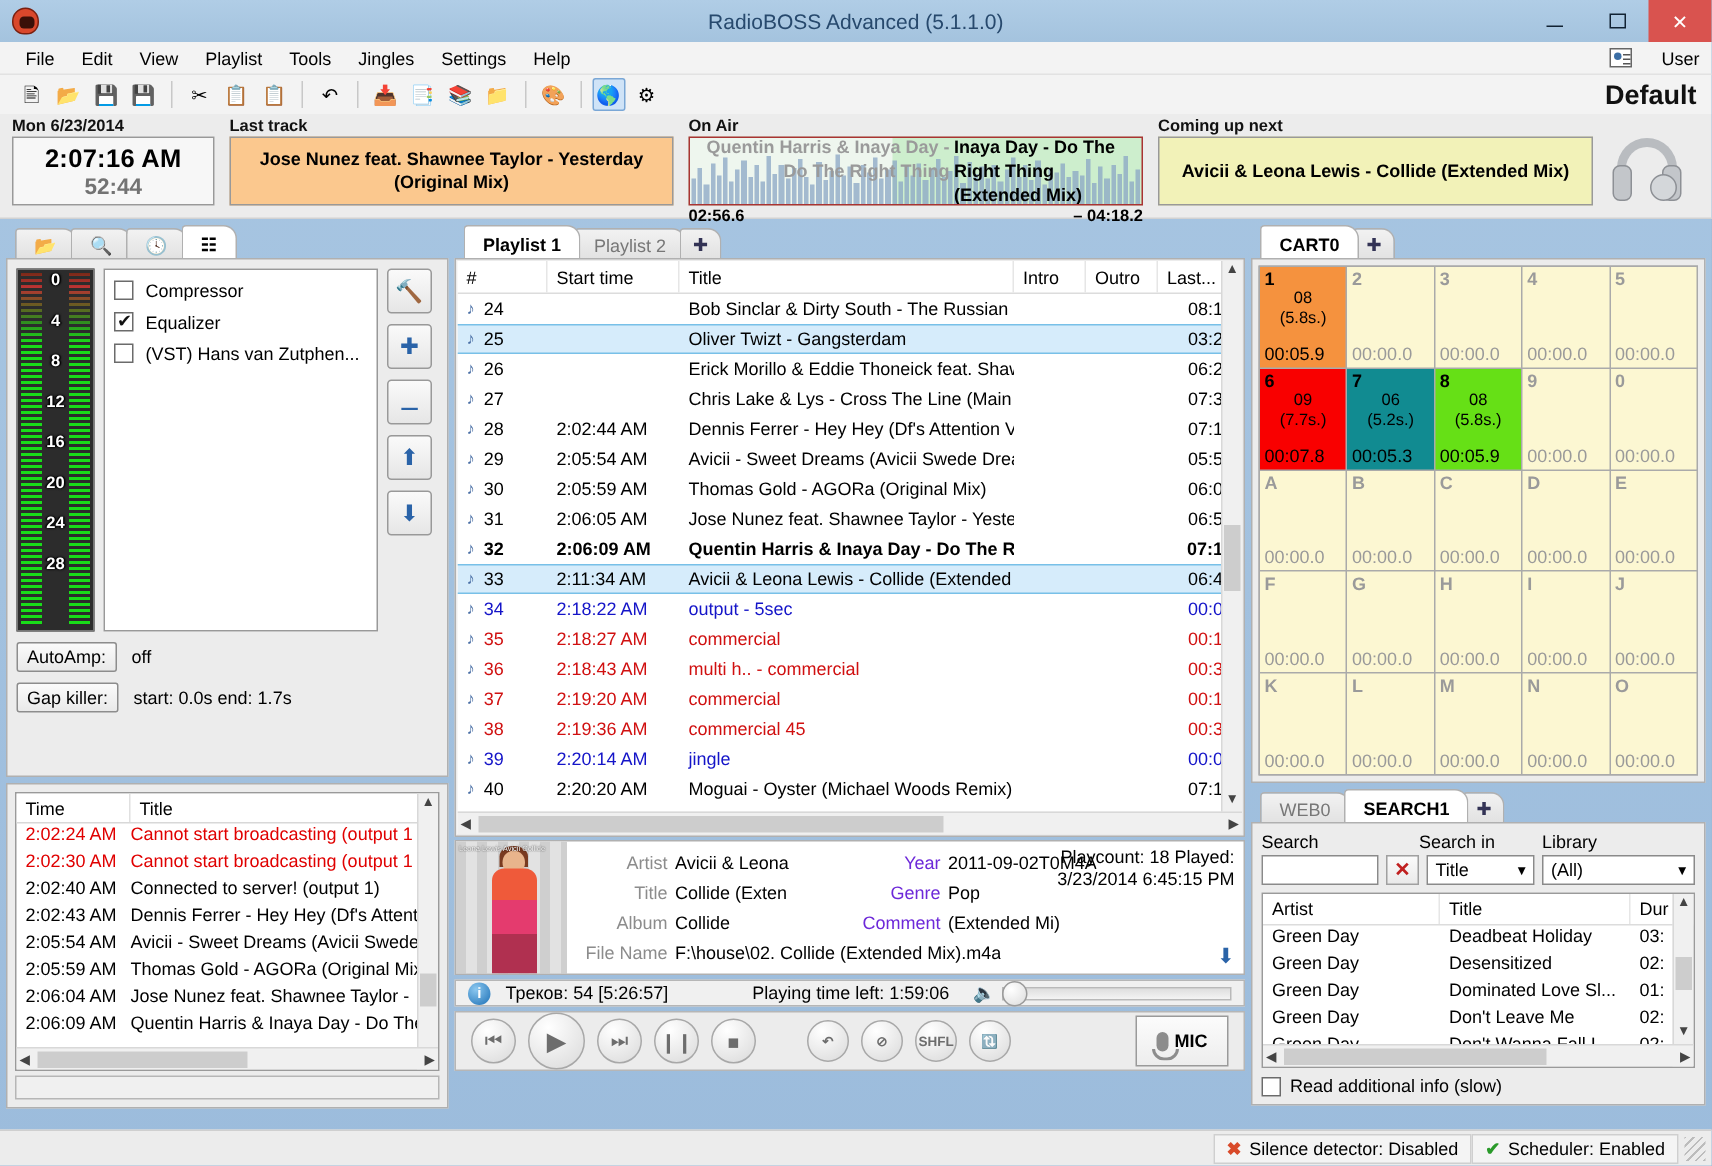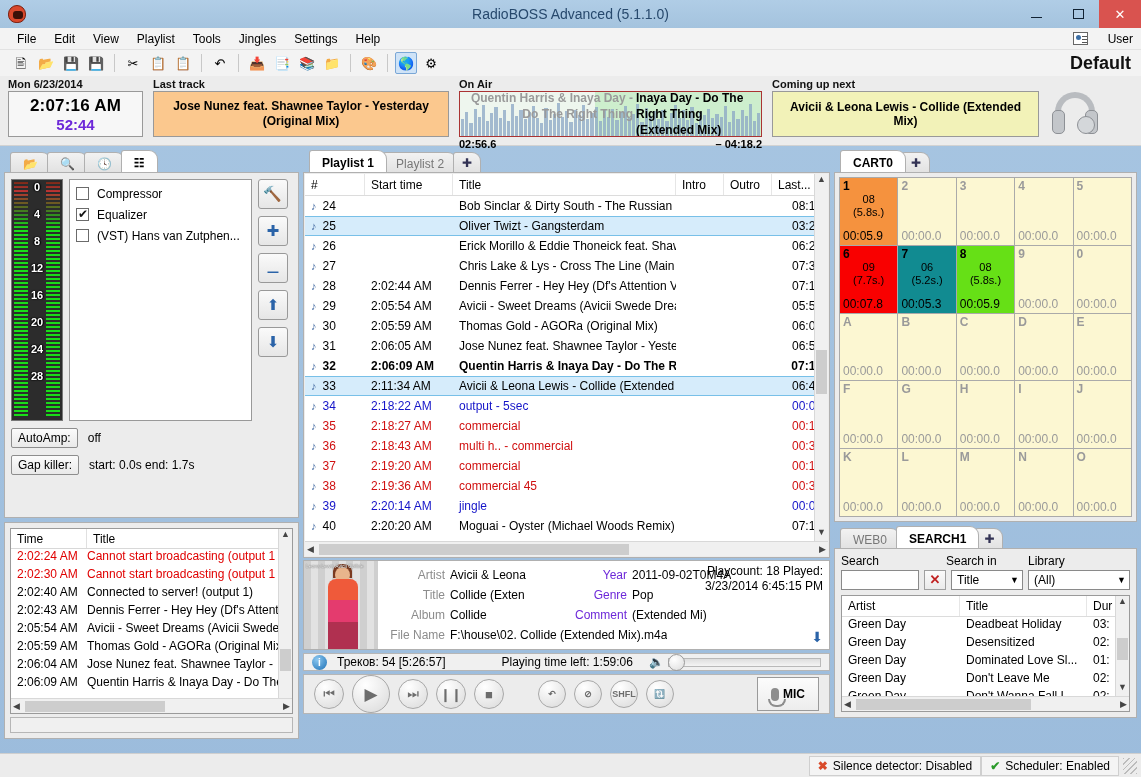--- a/index.html
+++ b/index.html
@@ -56,42 +56,42 @@
   
   .infostrip { height:70px; background:#ececec; display:flex; align-items:flex-start;
                padding:2px 6px 0 8px; gap:10px; border-bottom:1px solid #d2d2d2;}
   .lbl-small { font-size:11px; font-weight:bold; color:#111; margin-bottom:1px;
                white-space:nowrap;}
   .clockbox { width:135px; }
   .clockframe { border:1px solid #999; background:#f7f7f7; height:46px;
                 display:flex; flex-direction:column; align-items:center;
                 justify-content:center; }
   .clock-time { font-size:17px; font-weight:bold; letter-spacing:0.2px;}
-  .clock-rem { font-size:15px; font-weight:bold; color:#6d28d9; }
+  .clock-rem { font-size:15px; font-weight:bold; color:#737373; }
   .lasttrack { width:296px; }
   .lt-frame { border:1px solid #999; background:#fbc88e; height:46px;
               display:flex; align-items:center; justify-content:center;
               text-align:center; font-size:12px; font-weight:bold; line-height:15px;
               padding:0 6px;}
   .onair { width:303px; }
   .oa-frame { position:relative; border:1px solid #a33; height:46px; overflow:hidden;
               background:#cdeecd; }
   .oa-played { position:absolute; left:0; top:0; bottom:0; width:45%;
                background:#eef6ee; }
   .oa-wave { position:absolute; left:0; top:0; right:0; bottom:0; display:flex;
              align-items:flex-end; gap:1px; padding:0 1px; }
   .oa-wave i { flex:1 1 auto; background:#8aa6c4; opacity:.75; display:block; }
   .oa-text { position:absolute; left:0; right:0; top:0; bottom:0;
              display:flex; flex-direction:column; justify-content:center;
              font-size:12px; font-weight:bold; line-height:16px; }
   .oa-prev { color:#9a9a9a; text-align:right; padding-right:128px; }
   .oa-cur  { color:#000; text-align:left; padding-left:176px; margin-top:-32px;}
   .oa-times { display:flex; justify-content:space-between; font-size:11px;
               font-weight:bold; margin-top:1px; }
-  .comingup { width:267px; }
+  .comingup { width:290px; }
   .cu-frame { border:1px solid #999; background:#f2f2b8; height:46px;
               display:flex; align-items:center; justify-content:center;
               font-size:12px; font-weight:bold; text-align:center; padding:0 6px;}
   .hp-icon { width:52px; height:52px; margin-top:12px; position:relative;}
   .hp-icon .band { position:absolute; left:6px; top:2px; width:40px; height:26px;
         border:6px solid #b9bcc0; border-bottom:none; border-radius:22px 22px 0 0;}
   .hp-icon .cup { position:absolute; top:20px; width:13px; height:24px;
         background:#c3c6ca; border:1px solid #8d9095; border-radius:5px;}
   .hp-icon .cup.l{left:3px;} .hp-icon .cup.r{right:3px;}
   .hp-icon .disc{position:absolute;right:6px;top:26px;width:18px;height:18px;
@@ -1090,20 +1090,24 @@
               <div class="thumb" style="top:42px;height:22px"></div>
               <div class="arrow" style="position:absolute;bottom:15px;left:0;right:0">▼</div>
             </div>
             <div class="hscroll" style="position:absolute;left:0;right:0;bottom:0">
               <span>◀</span>
               <div class="thumb" style="left:14px;width:175px"></div>
               <span>▶</span>
             </div>
           </div>
 
+          <div class="readrow">
+            <span class="cb"></span>
+            <span>Read additional info (slow)</span>
+          </div>
         </div>
       </div>
     </div>
   </div>
 
   <div class="statusbar">
     <div class="sb-cell">
       <span class="sb-x">✖</span>
       <span>Silence detector: Disabled</span>
     </div>

